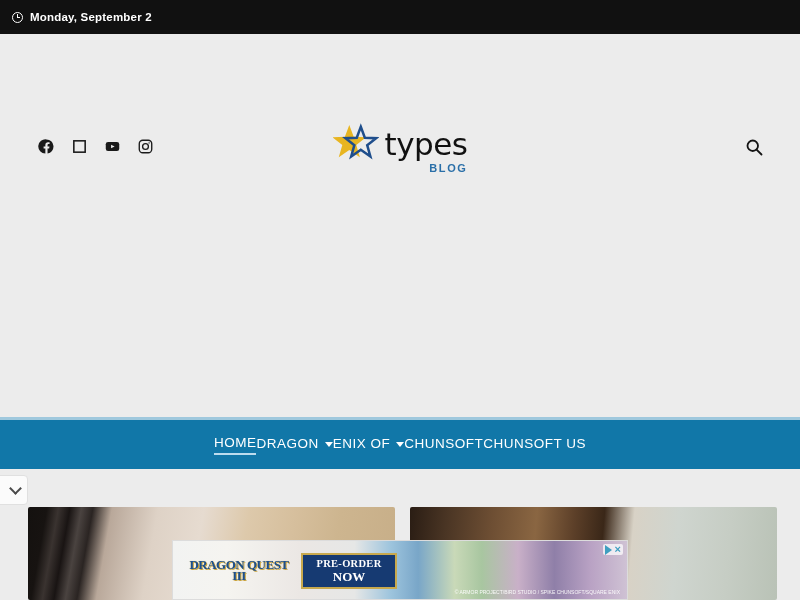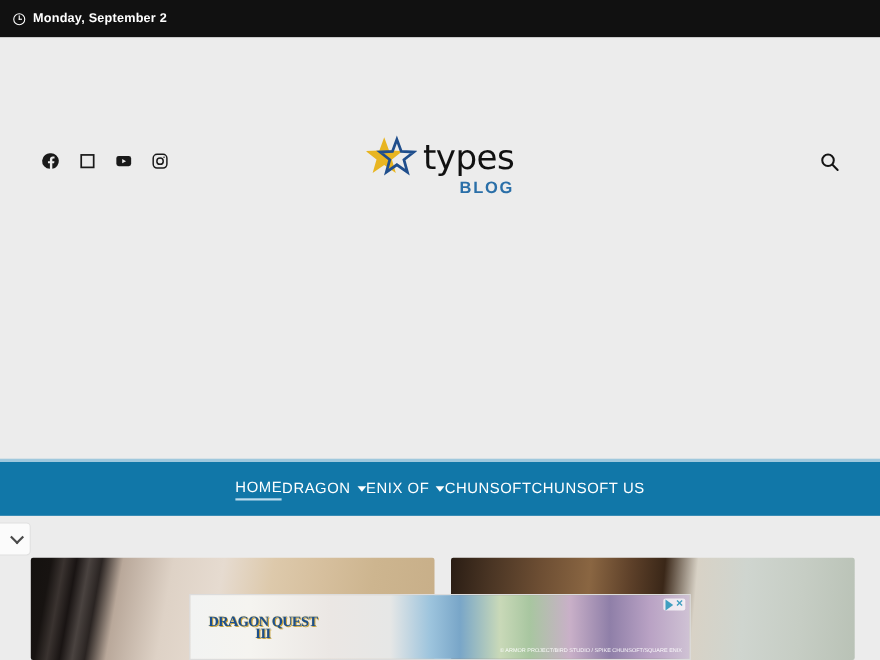--- a/index.html
+++ b/index.html
@@ -80,21 +80,21 @@
     font-size: 31px;
     line-height: 52px;
     color: #111111;
     font-weight: normal;
     letter-spacing: -0.5px;
     font-family: "DejaVu Sans", sans-serif;
   }
   .brand-sub {
     position: absolute;
     right: 0; top: 44px;
-    font-size: 15px;
+    font-size: 11px;
     letter-spacing: 1.6px;
     color: #2a6fa8;
     font-weight: bold;
   }
 
   .search-btn {
     position: absolute;
     right: 36px; top: 103px;
     width: 20px; height: 20px;
     color: #141414;
@@ -372,20 +372,24 @@
   </div>
 
   <div class="cards">
     <div class="card card-a"></div>
     <div class="card card-b"></div>
   </div>
 
   <div class="ad">
     <div class="dq-logo">DRAGON QUEST III</div>
 
+    <div class="preorder">
+      <span class="l1">PRE-ORDER</span>
+      <span class="l2">NOW</span>
+    </div>
 
     <div class="credit">© ARMOR PROJECT/BIRD STUDIO / SPIKE CHUNSOFT/SQUARE ENIX</div>
 
     <div class="adchoices">
       <i class="ac-tri"></i>
       <span class="ac-close">×</span>
     </div>
   </div>
 
 </div>

